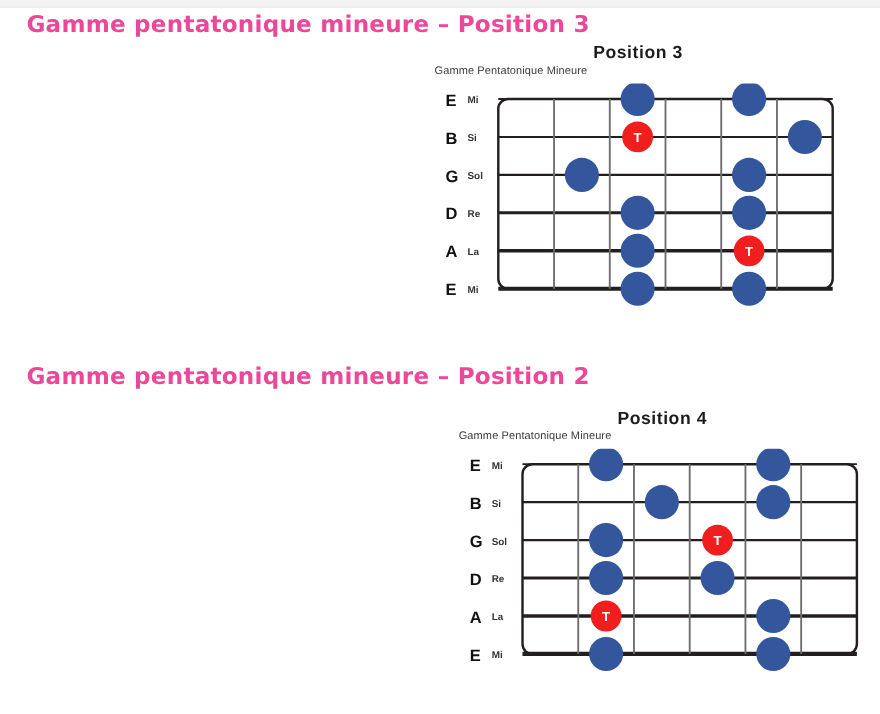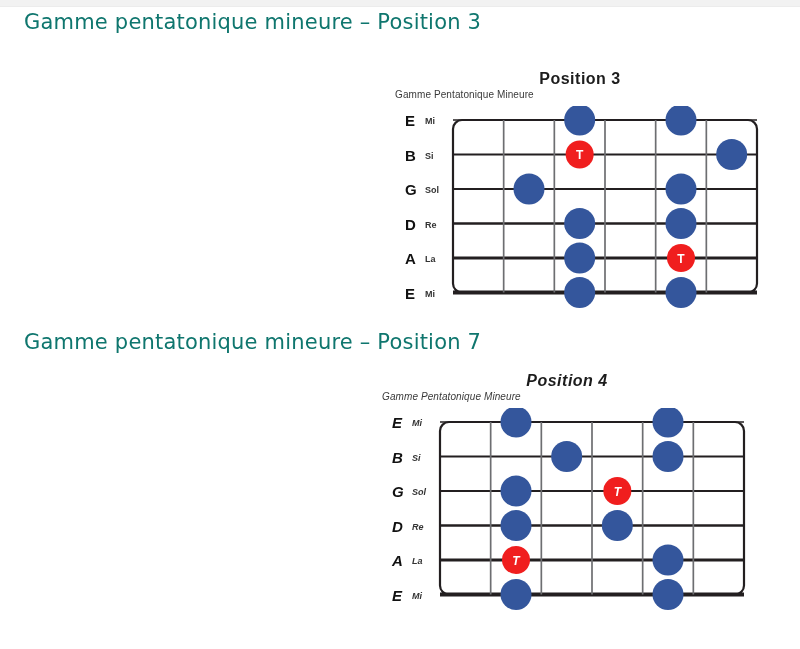--- a/index.html
+++ b/index.html
@@ -26,33 +26,33 @@
     width: 800px;
     height: 6px;
     background: #f2f2f2;
     border-bottom: 1px solid #ececec;
   }
   .section-heading {
     position: absolute;
     left: 24px;
     font-family: "DejaVu Sans", "Liberation Sans", sans-serif;
     font-size: 21px;
-    font-weight: 400;
-    color: #0f766e;
+    font-weight: 700;
+    color: #ec4899;
     letter-spacing: 0.2px;
     white-space: nowrap;
   }
   #heading-1 { top: 10px; }
   #heading-2 { top: 330px; }
 
   .diagram {
     position: absolute;
   }
-  #diagram-1 { left: 395px; top: 70px; }
-  #diagram-2 { left: 382px; top: 372px; font-style: italic; }
+  #diagram-1 { left: 395px; top: 40px; }
+  #diagram-2 { left: 417px; top: 372px; }
 
   .diag-title {
     text-align: center;
     font-family: "Liberation Sans", sans-serif;
     font-weight: bold;
     font-size: 16px;
     color: #1c1c1c;
     margin: 0;
     letter-spacing: 0.5px;
   }
@@ -148,21 +148,21 @@
             <circle cx="184.66666666666666" cy="152" r="15.5" fill="#34569c"></circle>
             <circle cx="286" cy="152" r="14" fill="#f01e1e"></circle>
             <text x="286" y="156.5" text-anchor="middle" class="dot-label">T</text>
             <circle cx="184.66666666666666" cy="186.5" r="15.5" fill="#34569c"></circle>
             <circle cx="286" cy="186.5" r="15.5" fill="#34569c"></circle>
           </g>
       </svg>
     </div>
   </div>
 
-  <div class="section-heading" id="heading-2">Gamme pentatonique mineure – Position 7</div>
+  <div class="section-heading" id="heading-2">Gamme pentatonique mineure – Position 2</div>
 
   <div class="diagram" id="diagram-2">
     <div class="diag-title">Position 4</div>
     <div class="diag-subtitle">Gamme Pentatonique Mineure</div>
     <div class="board-wrap">
       <svg width="370" height="212" viewBox="0 0 370 212">
         <g>
           <circle cx="172" cy="106" r="60" fill="none" stroke="#e9eaee" stroke-width="7"></circle>
           <circle cx="172" cy="106" r="46" fill="none" stroke="#eef0f3" stroke-width="3"></circle>
           <path d="M150 81 q22 -14 44 0 q6 30 -22 52 q-28 -22 -22 -52 z" fill="#eceef2"></path>

